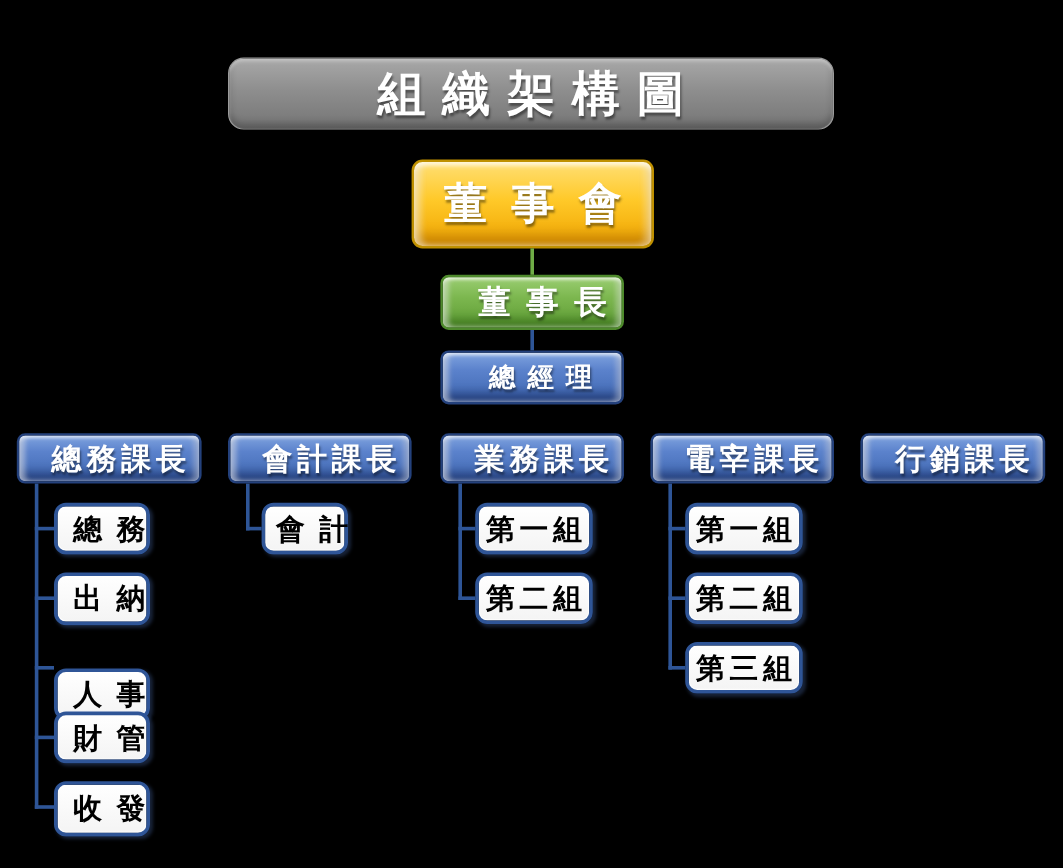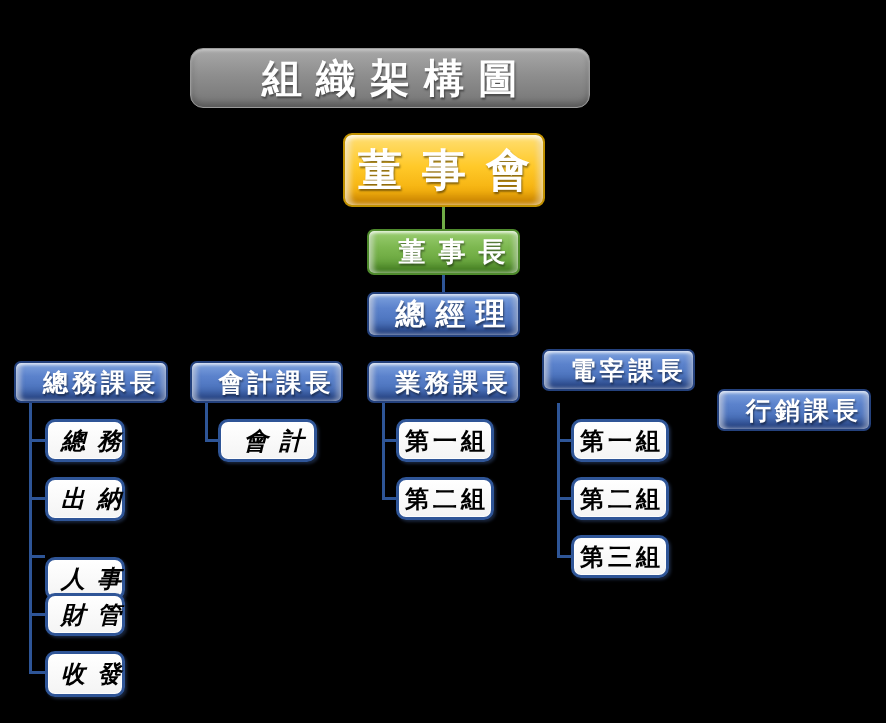--- a/index.html
+++ b/index.html
@@ -23,98 +23,98 @@
     font-size:40px;letter-spacing:14px;padding-left:14px;
   }
   
   .gold{
     background:linear-gradient(180deg,#ffdf74 0%,#ffc929 45%,#efa400 100%);
     border:2px solid #bf9000;border-radius:9px;
     box-shadow:inset 0 3px 4px rgba(255,255,255,.65),
                inset 6px 0 5px rgba(255,255,255,.45),
                inset -6px 0 5px rgba(255,255,255,.35),
                inset 0 -9px 10px rgba(140,80,0,.40);
-    font-size:44px;letter-spacing:20px;padding-left:20px;
+    font-size:36px;letter-spacing:20px;padding-left:20px;
   }
   .green{
     background:linear-gradient(180deg,#9bce72 0%,#7cb74f 40%,#5d9b33 100%);
     border:2px solid #4e8a2c;border-radius:7px;
     box-shadow:inset 0 2px 3px rgba(255,255,255,.60),
                inset 5px 0 4px rgba(255,255,255,.45),
                inset -5px 0 4px rgba(255,255,255,.35),
                inset 0 -7px 8px rgba(20,70,0,.40);
     font-size:27px;letter-spacing:13px;padding-left:30px;
   }
   .blue{
     background:linear-gradient(180deg,#7fa3df 0%,#5b82cc 35%,#3e66b0 100%);
     border:2px solid #24417c;border-radius:7px;
     box-shadow:inset 0 2px 3px rgba(255,255,255,.55),
                inset 5px 0 4px rgba(255,255,255,.45),
                inset -5px 0 4px rgba(255,255,255,.32),
                inset 0 -7px 8px rgba(5,15,60,.45);
-    font-size:30px;letter-spacing:10px;padding-left:24px;
+    font-size:22px;letter-spacing:10px;padding-left:24px;
   }
   .dept{font-size:25px;letter-spacing:4px;padding-left:20px;}
   
   .leaf{
     background:linear-gradient(180deg,#ffffff 0%,#f4f4f4 100%);
     border:3px solid #2f5597;border-radius:10px;
     color:#000000;text-shadow:none;
     box-shadow:2px 2px 3px rgba(70,100,160,.35), inset 0 0 0 1px rgba(255,255,255,.8);
     font-size:24px;
   }
-  .leaf.two{letter-spacing:12px;padding-left:24px;font-style:italic;}
+  .leaf.two{letter-spacing:12px;padding-left:24px;}
   .leaf.three{letter-spacing:4px;padding-left:4px;}
   
   .vline,.hline{position:absolute;}
   .vline{width:3px;}
   .hline{height:3px;}
   .c-blue{background:#2e5597;}
   .c-green{background:#70ad47;}
 </style>
 </head>
 <body>
 
 <div class="stage">
 
-  <div class="node title-bar" style="left:190px;top:48px;width:400px;height:60px;">
+  <div class="node title-bar" style="left:190px;top:48px;width:505px;height:60px;">
     <span>組織架構圖</span>
   </div>
 
   <div class="node gold" style="left:343px;top:133px;width:202px;height:74px;">董事會</div>
 
   <div class="vline c-green" style="left:442px;top:207px;height:22px;"></div>
 
   <div class="node green" style="left:367px;top:229px;width:153px;height:46px;">董事長</div>
 
   <div class="vline c-blue" style="left:442px;top:275px;height:17px;"></div>
 
   <div class="node blue" style="left:367px;top:292px;width:153px;height:45px;">總經理</div>
 
   <div class="node blue dept" style="left:14px;top:361px;width:154px;height:42px;">總務課長</div>
   <div class="node blue dept" style="left:190px;top:361px;width:153px;height:42px;text-align:right;">會計課長</div>
   <div class="node blue dept" style="left:367px;top:361px;width:153px;height:42px;">業務課長</div>
-  <div class="node blue dept" style="left:542px;top:349px;width:153px;height:42px;">電宰課長</div>
-  <div class="node blue dept" style="left:717px;top:361px;width:154px;height:42px;margin-top:28px;">行銷課長</div>
+  <div class="node blue dept" style="left:542px;top:361px;width:153px;height:42px;">電宰課長</div>
+  <div class="node blue dept" style="left:717px;top:361px;width:154px;height:42px;">行銷課長</div>
 
   <div class="vline c-blue" style="left:29px;top:403px;height:271px;"></div>
   <div class="hline c-blue" style="left:29px;top:439px;width:16px;"></div>
   <div class="hline c-blue" style="left:29px;top:497px;width:16px;"></div>
   <div class="hline c-blue" style="left:29px;top:555px;width:16px;"></div>
   <div class="hline c-blue" style="left:29px;top:613px;width:16px;"></div>
   <div class="hline c-blue" style="left:29px;top:671px;width:16px;"></div>
   <div class="node leaf two" style="left:45px;top:419px;width:80px;height:43px;">總務</div>
   <div class="node leaf two" style="left:45px;top:477px;width:80px;height:44px;">出納</div>
   <div class="node leaf two" style="left:45px;top:557px;width:80px;height:43px;">人事</div>
   <div class="node leaf two" style="left:45px;top:593px;width:80px;height:43px;">財管</div>
   <div class="node leaf two" style="left:45px;top:651px;width:80px;height:46px;">收發</div>
 
   <div class="vline c-blue" style="left:205px;top:403px;height:39px;"></div>
   <div class="hline c-blue" style="left:205px;top:439px;width:13px;"></div>
-  <div class="node leaf two" style="left:218px;top:419px;width:99px;height:43px;">會計</div>
+  <div class="node leaf two" style="left:218px;top:419px;width:72px;height:43px;">會計</div>
 
   <div class="vline c-blue" style="left:382px;top:403px;height:97px;"></div>
   <div class="hline c-blue" style="left:382px;top:439px;width:14px;"></div>
   <div class="hline c-blue" style="left:382px;top:497px;width:14px;"></div>
   <div class="node leaf three" style="left:396px;top:419px;width:98px;height:43px;">第一組</div>
   <div class="node leaf three" style="left:396px;top:477px;width:98px;height:43px;">第二組</div>
 
   <div class="vline c-blue" style="left:557px;top:403px;height:155px;"></div>
   <div class="hline c-blue" style="left:557px;top:439px;width:14px;"></div>
   <div class="hline c-blue" style="left:557px;top:497px;width:14px;"></div>

